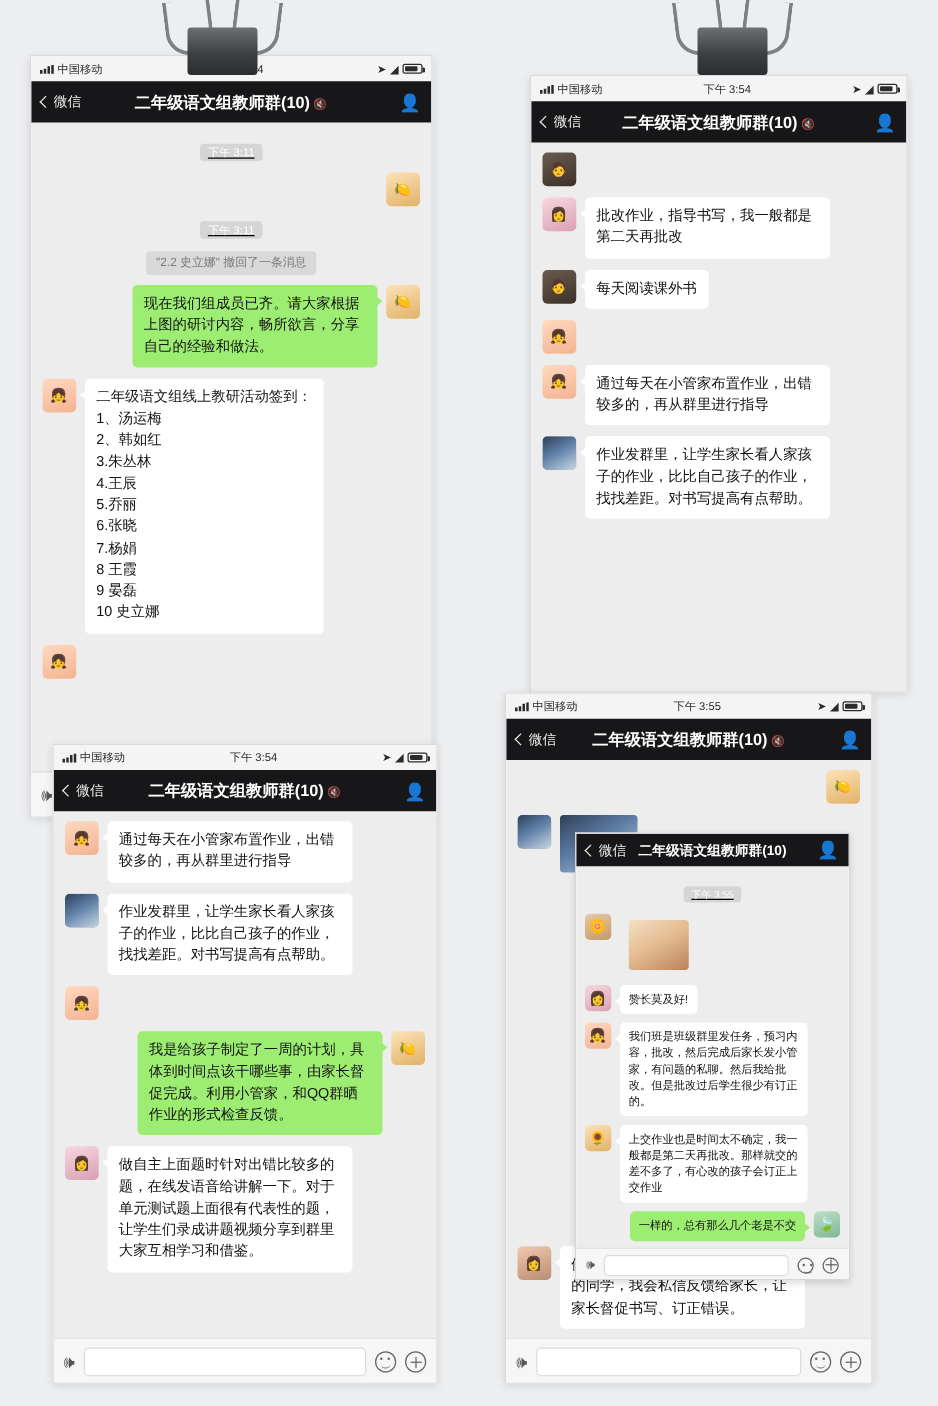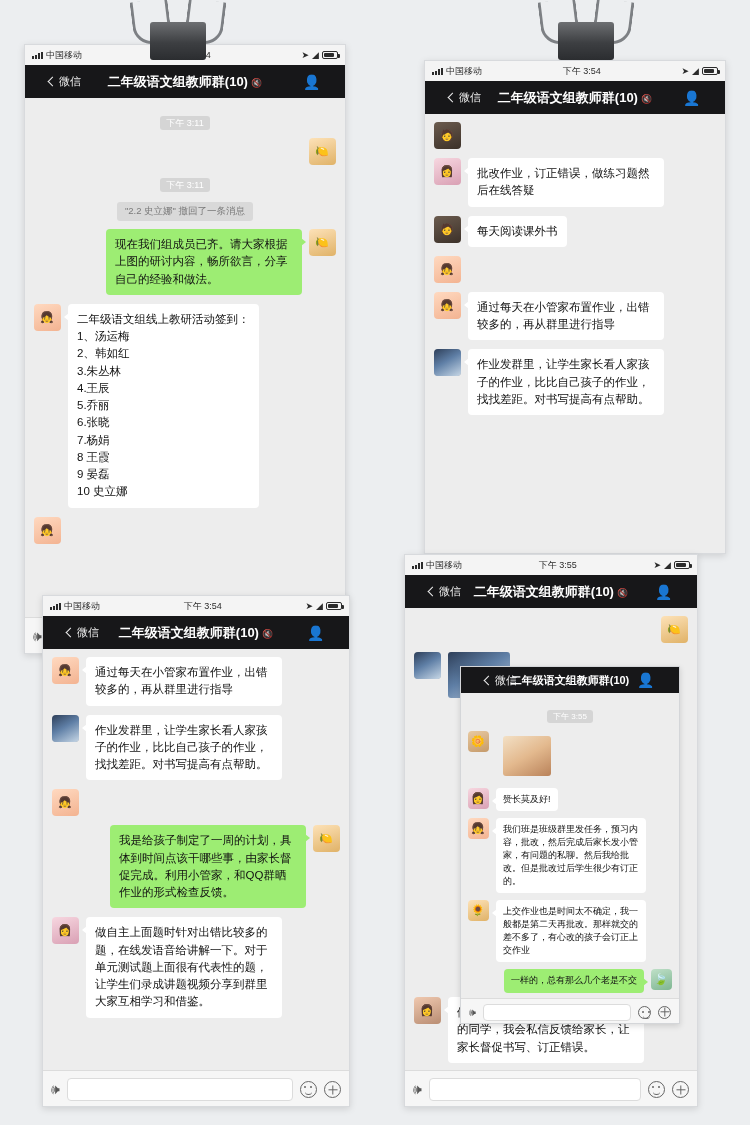--- a/index.html
+++ b/index.html
@@ -48,42 +48,42 @@
   .bars { display: inline-flex; align-items: flex-end; gap: 1px; height: 8px; }
   .bars i { display: block; width: 2px; background: #2b2b2b; }
   .bars i:nth-child(1){height:3px}.bars i:nth-child(2){height:4.5px}
   .bars i:nth-child(3){height:6px}.bars i:nth-child(4){height:7.5px}
   .batt { width: 16px; height: 8px; border: 1px solid #2b2b2b; border-radius: 2px; position: relative; }
   .batt::after { content:""; position:absolute; right:-3px; top:2px; width:2px; height:4px; background:#2b2b2b; border-radius:0 1px 1px 0;}
   .batt i { position:absolute; left:1px; top:1px; bottom:1px; width: 72%; background:#2b2b2b; border-radius:1px;}
 
   .navbar {
     height: 33px; background: #171719; color: #fff;
-    display: flex; align-items: center; padding: 0 24px;
+    display: flex; align-items: center; padding: 0 8px;
     position: relative;
   }
   .navbar .back { display: flex; align-items: center; font-size: 11px; color: #eee; }
   .navbar .back .chev {
     display:inline-block; width: 7px; height: 7px;
     border-left: 1.6px solid #eee; border-bottom: 1.6px solid #eee;
     transform: rotate(45deg); margin-right: 3px;
   }
   .navbar .title {
     position: absolute; left: 0; right: 0; text-align: center;
     font-size: 13px; font-weight: bold; pointer-events: none;
   }
   .navbar .title .mute { font-size: 9px; font-weight: normal; opacity: .75; margin-left: 3px; }
   .navbar .people { margin-left: auto; font-size: 14px; z-index: 2; line-height: 1;}
 
   .chat {
     background: #ededed;
     padding: 8px 9px 8px 9px;
     overflow: hidden;
   }
-  .tstamp { text-align: center; margin: 6px 0 8px; }
+  .tstamp { text-align: center; margin: 6px 0 8px; text-decoration: underline; }
   .tstamp span {
     background: #d5d5d5; color: #fff; font-size: 9px;
     padding: 2px 6px; border-radius: 3px;
   }
   .sysmsg { text-align: center; margin: 6px 0 8px; }
   .sysmsg span {
     background: #d9d9d9; color: #7a7a7a; font-size: 9.5px;
     padding: 3px 8px; border-radius: 3px; display:inline-block;
   }
 
@@ -313,21 +313,21 @@
       <div class="row in">
         <div class="av f3">
             <span class="emoji">🧑</span>
           </div>
       </div>
 
       <div class="row in">
         <div class="av f5">
             <span class="emoji">👩</span>
           </div>
-        <div class="bub">批改作业，订正错误，做练习题然后在线答疑</div>
+        <div class="bub">批改作业，指导书写，我一般都是第二天再批改</div>
       </div>
 
       <div class="row in">
         <div class="av f3">
             <span class="emoji">🧑</span>
           </div>
         <div class="bub">每天阅读课外书</div>
       </div>
 
       <div class="row in">

